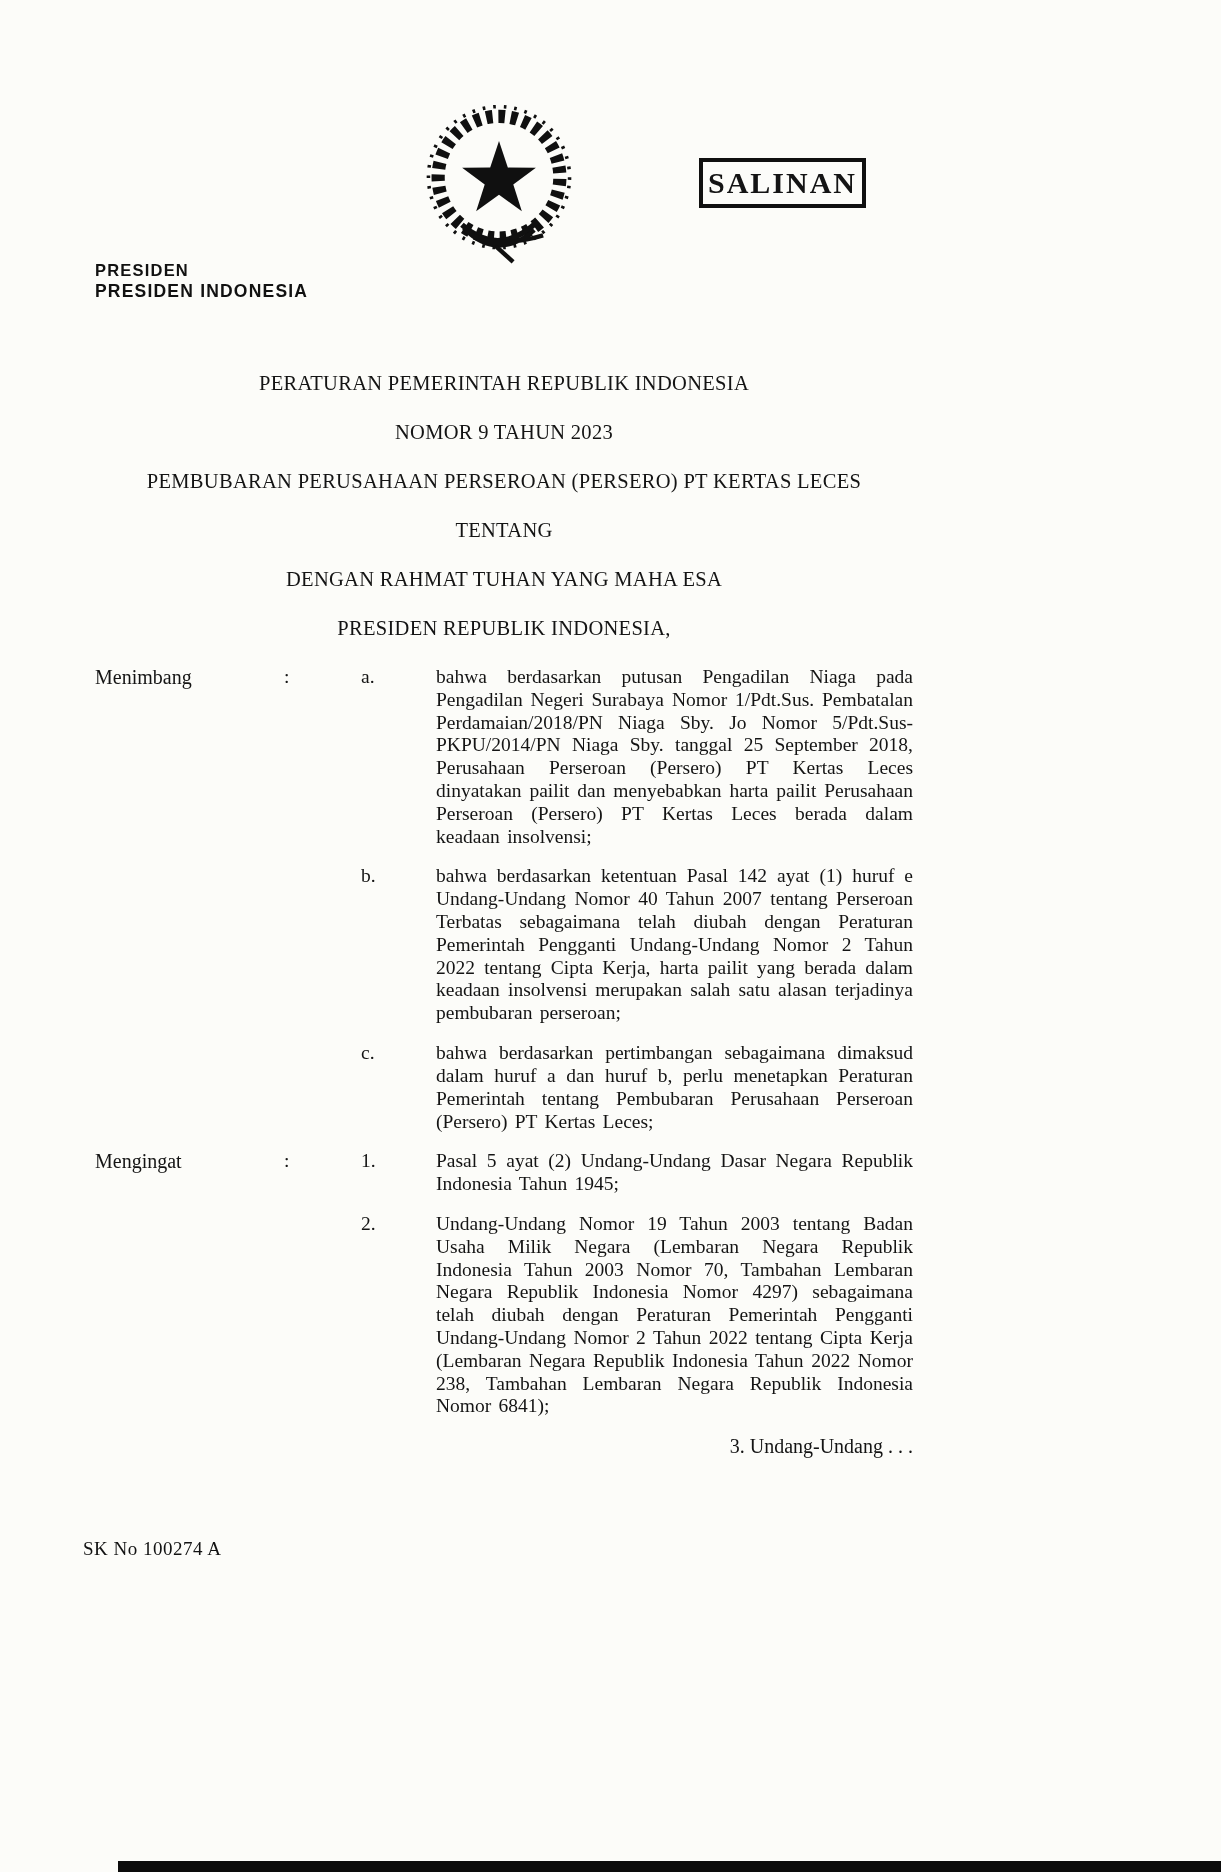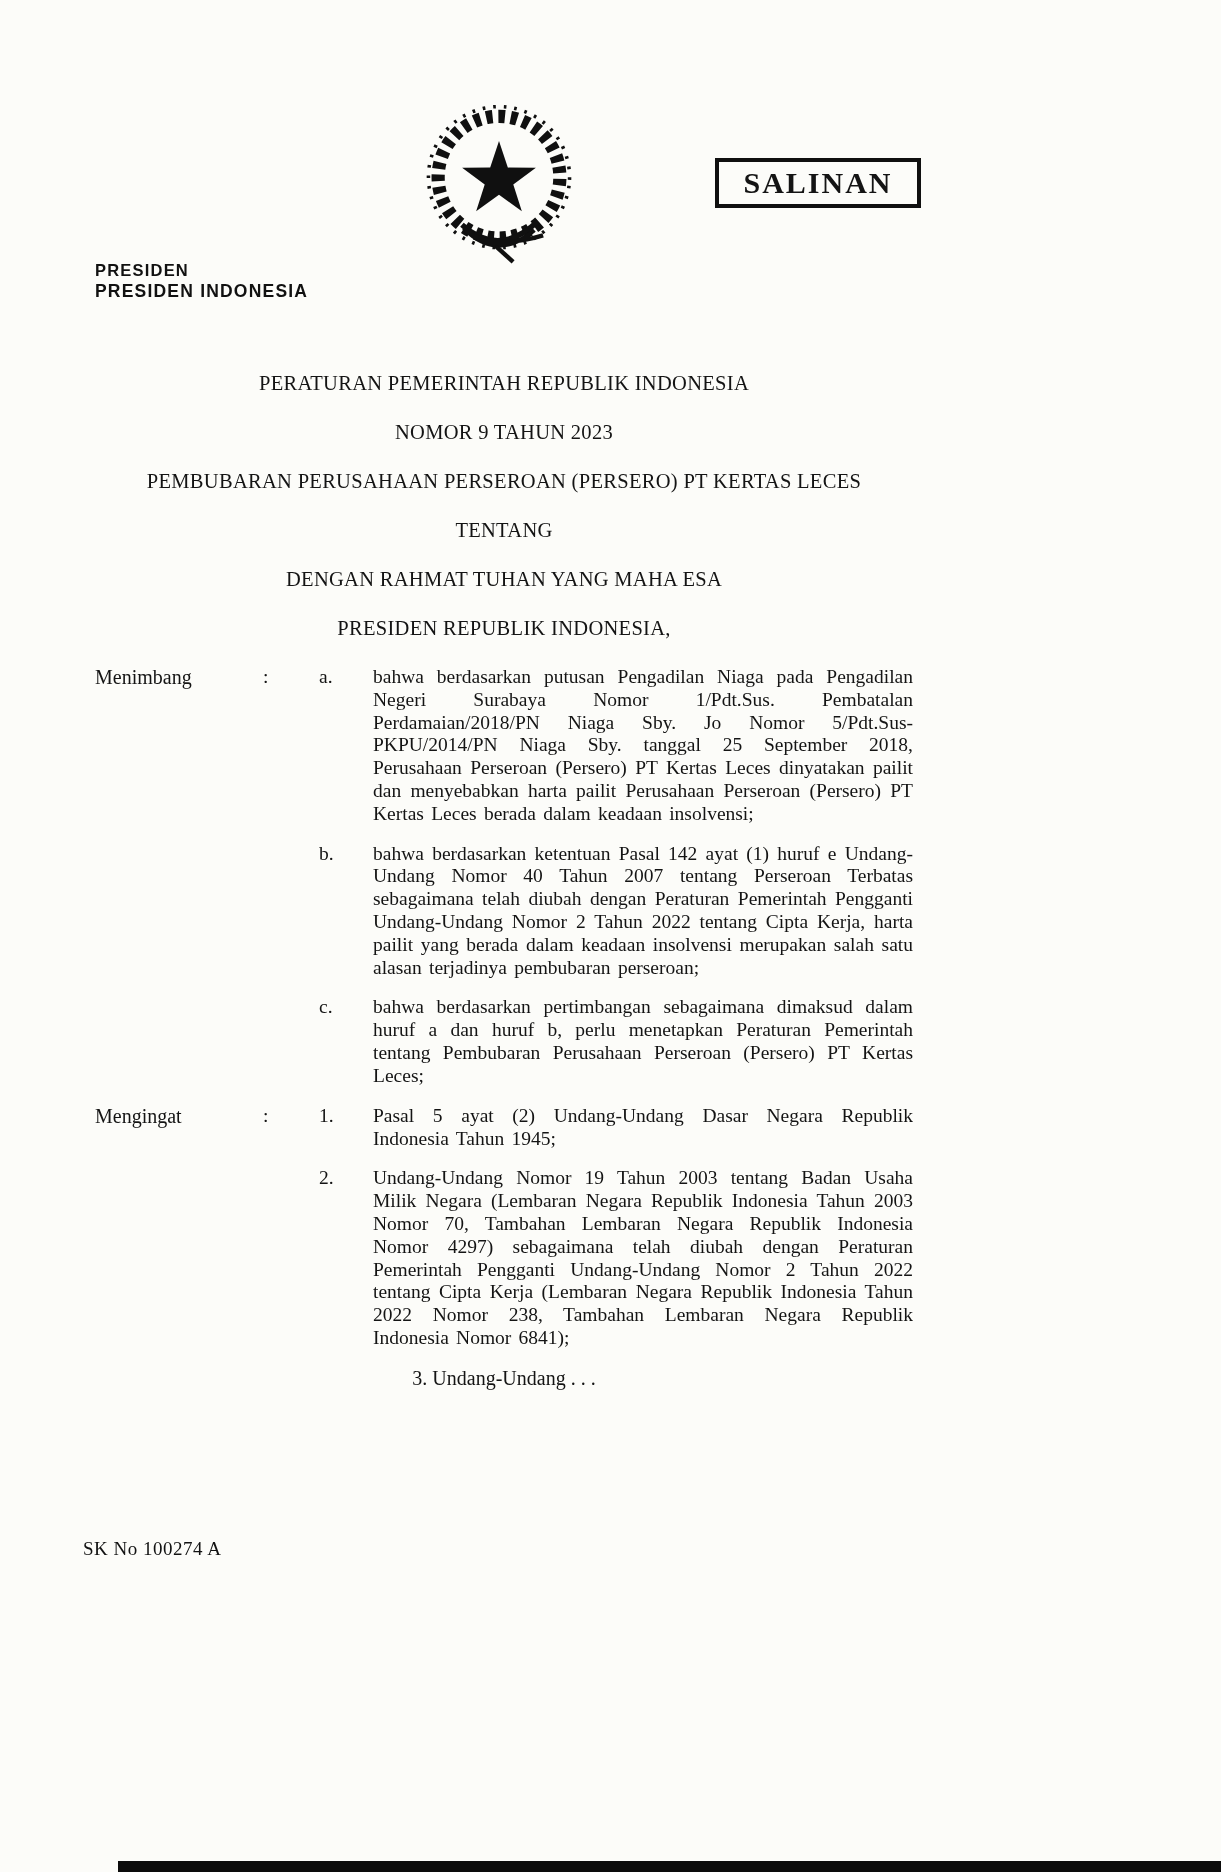--- a/index.html
+++ b/index.html
@@ -13,30 +13,29 @@
     color: #141414;
     font-family: "Liberation Serif", serif;
     overflow: hidden;
   }
 
   
   .stamp {
     position: absolute;
     left: 699px;
     top: 158px;
-    width: 206px;
+    width: 167px;
     height: 50px;
     border: 4px solid #101010;
     display: flex;
     align-items: center;
     justify-content: center;
     font-weight: bold;
     font-size: 30px;
     letter-spacing: 2px;
-    margin-left: 16px;
   }
 
   
   .emblem {
     position: absolute;
     left: 406px;
     top: 96px;
     width: 186px;
     height: 172px;
   }
@@ -72,33 +71,34 @@
     margin-bottom: 25px;
     letter-spacing: 0.3px;
   }
 
   .section { margin-top: 14px; }
 
   .row {
     display: grid;
     grid-template-columns: 168px 56px 54px 1fr;
     margin-bottom: 17px;
+    gap: 21px;
   }
   .row .label { font-size: 20px; }
   .row .colon { }
   .row .marker { }
   .row .text {
     text-align: justify;
     text-align-last: left;
     word-spacing: 2.4px;
     hyphens: none;
   }
 
   .catchword {
-    text-align: center;
+    text-align: right;
     margin-top: 6px;
     font-size: 20px;
   }
 
   .footer-code {
     position: absolute;
     left: 83px;
     top: 1538px;
     font-size: 19px;
     letter-spacing: 0.5px;

